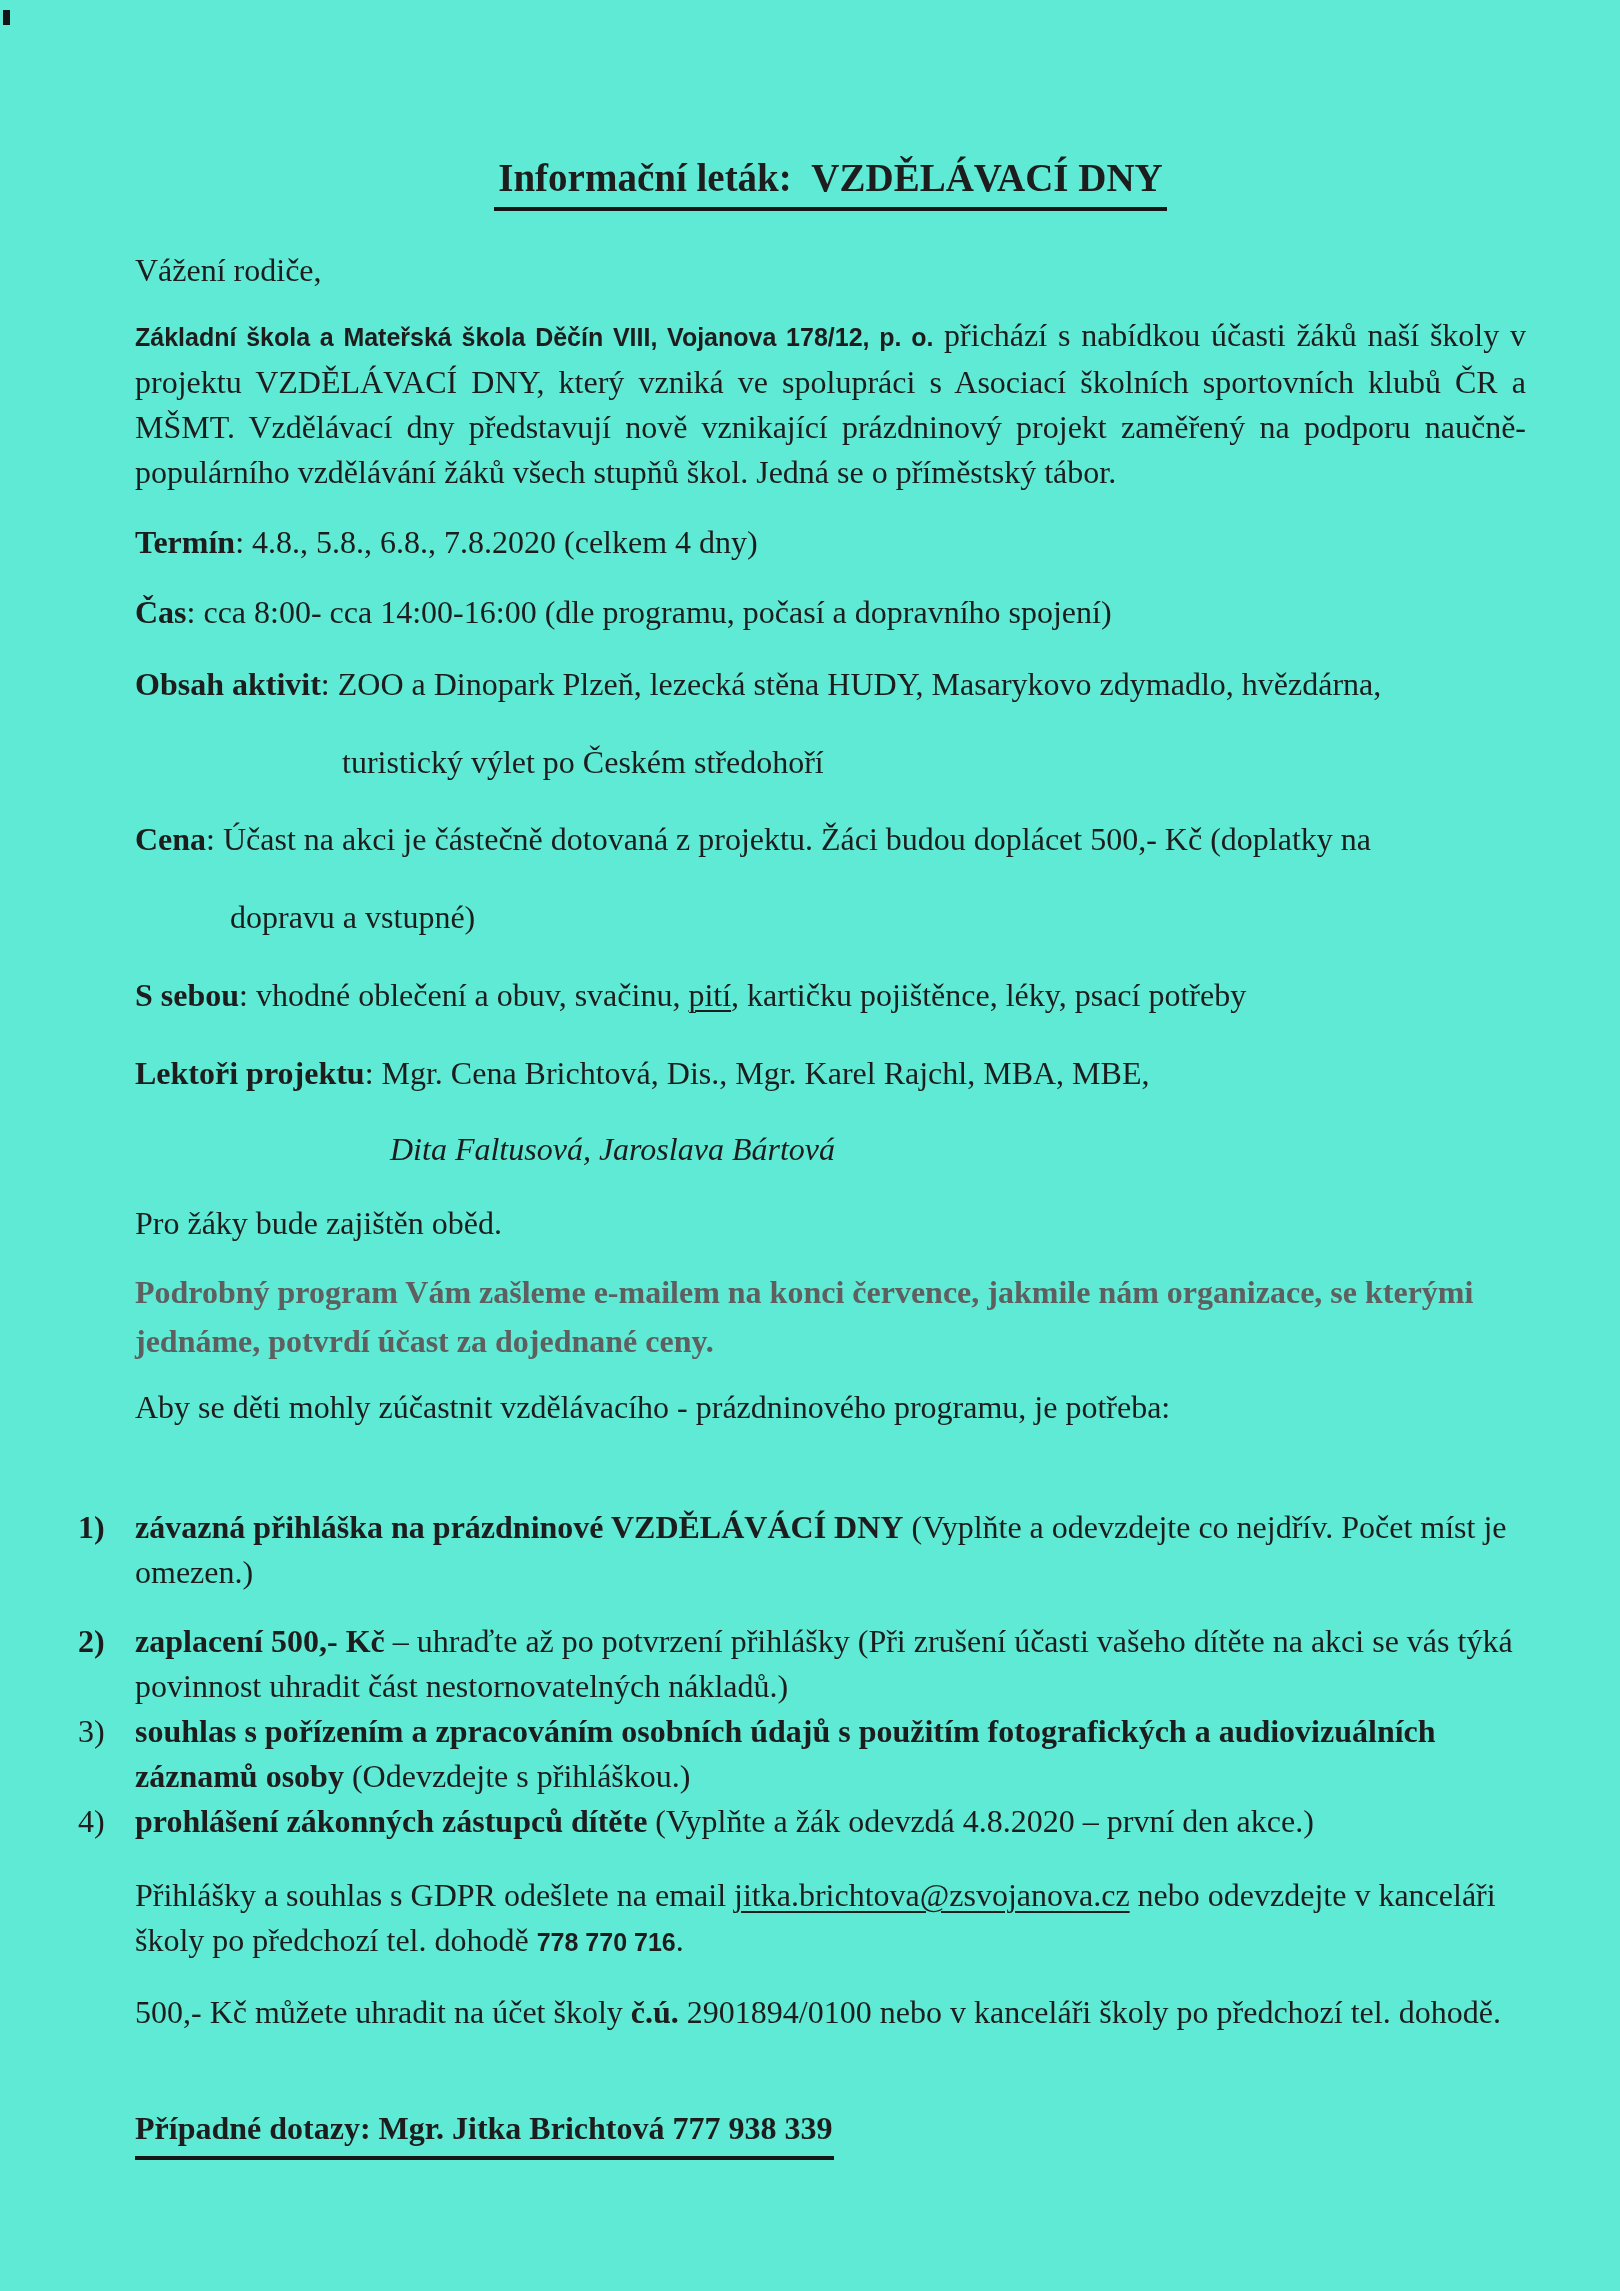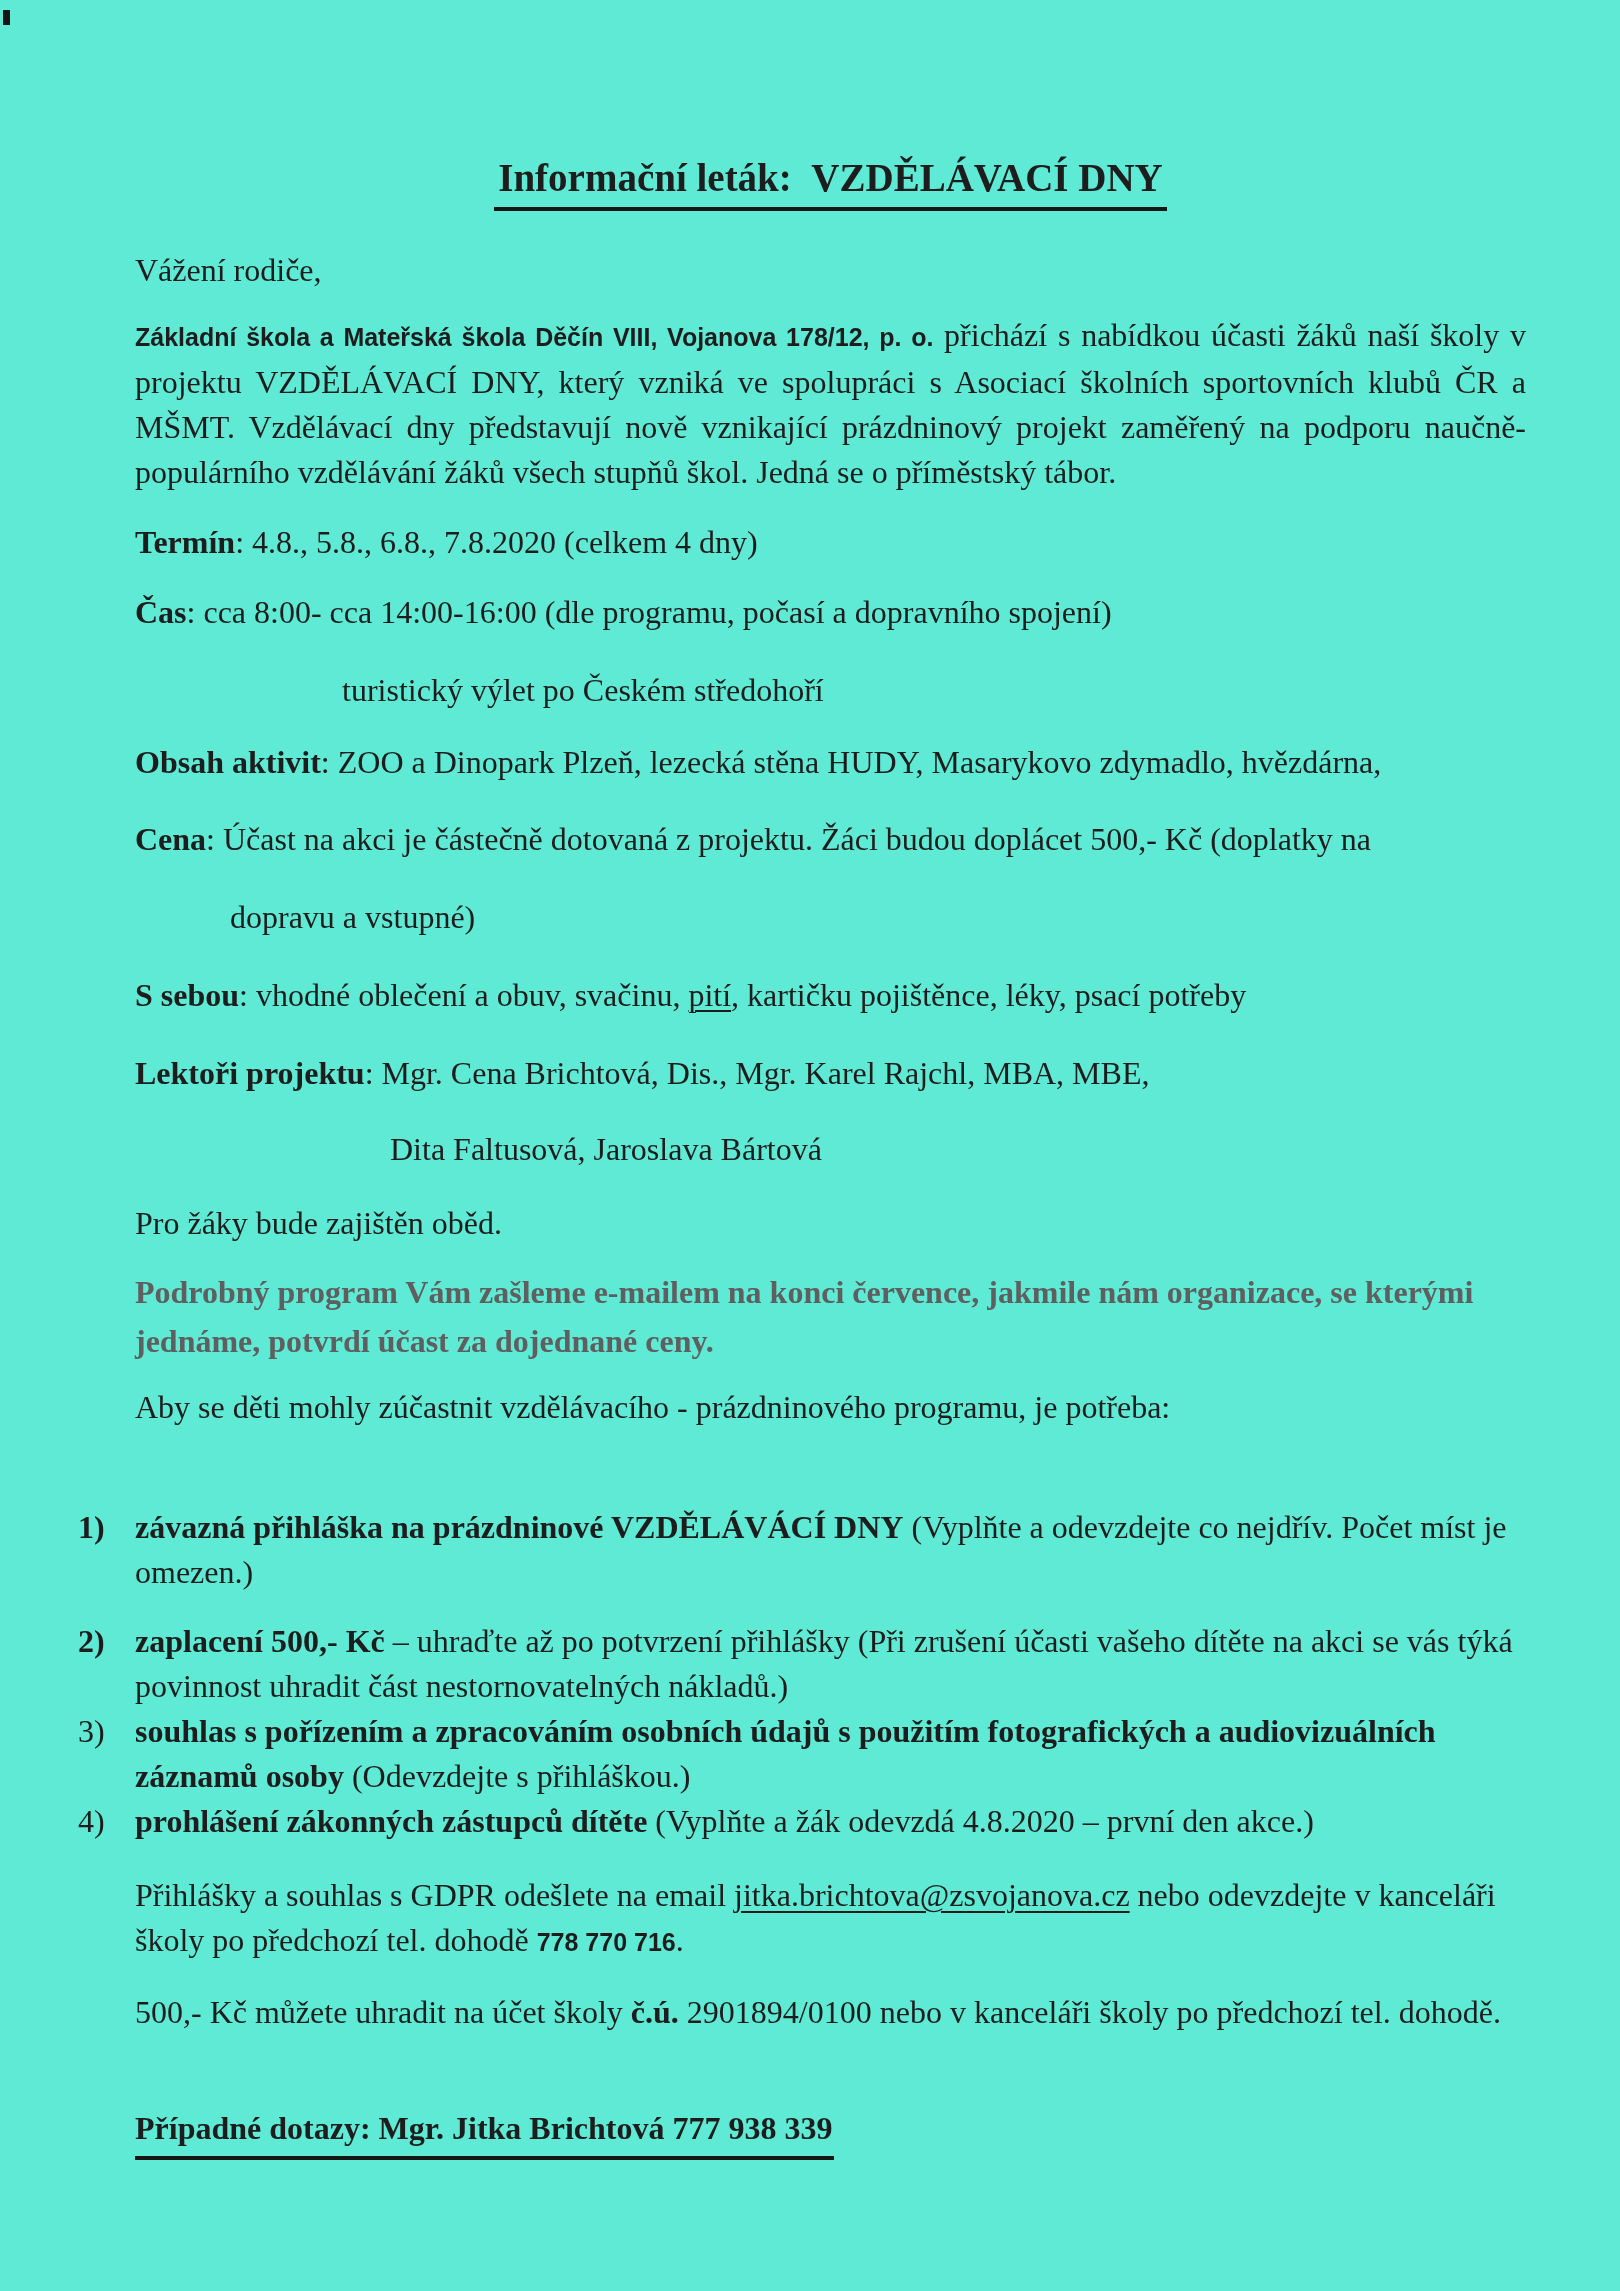--- a/index.html
+++ b/index.html
@@ -28,21 +28,21 @@
   }
   .salutation{margin-top:37px;}
   .intro{margin-top:20.6px;text-align:justify;}
   .sansb{font-family:"Liberation Sans","DejaVu Sans",sans-serif;font-weight:bold;font-size:25px;}
   .b{font-weight:bold;}
   .row{margin-top:25.5px;white-space:nowrap;}
   .mt25{margin-top:24.5px;} .mt26{margin-top:25.5px;} .mt27{margin-top:26.5px;}
   .mt33{margin-top:32px;} .mt34{margin-top:33px;} .mt32{margin-top:31px;} .mt30{margin-top:29px;}
   .ind-tur{margin-left:207px;}
   .ind-dop{margin-left:95px;}
-  .ind-dita{margin-left:255px;}
+  .ind-dita{margin-left:255px;font-style:italic;}
   .note{margin-top:22.5px;color:#5f5f5f;font-weight:bold;line-height:49px;text-align:left;}
   .req{margin-top:18.6px;white-space:nowrap;}
   .list{margin-top:75px;}
   .item{display:flex;margin-left:-57px;text-align:left;}
   .item .num{flex:0 0 57px;}
   .item .num.nb{font-weight:bold;}
   .item .itext{flex:1 1 auto;}
   .item-gap{margin-bottom:23.5px;}
   .docs{margin-top:19.6px;white-space:nowrap;}
   .gdpr{margin-top:29px;}
@@ -64,23 +64,23 @@
   </div>
 
   <div class="salutation">Vážení rodiče,</div>
 
   <div class="intro"><span class="sansb">Základní škola a Mateřská škola Děčín VIII, Vojanova 178/12, p. o.</span><span> přichází s nabídkou účasti žáků naší školy v projektu VZDĚLÁVACÍ DNY, který vzniká ve spolupráci s Asociací školních sportovních klubů ČR a MŠMT. Vzdělávací dny představují nově vznikající prázdninový projekt zaměřený na podporu naučně-populárního vzdělávání žáků všech stupňů škol. Jedná se o příměstský tábor.</span></div>
 
   <div class="row mt25"><span class="b">Termín</span><span>: 4.8., 5.8., 6.8., 7.8.2020 (celkem 4 dny)</span></div>
 
   <div class="row mt26"><span class="b">Čas</span><span>: cca 8:00- cca 14:00-16:00 (dle programu, počasí a dopravního spojení)</span></div>
 
+  <div class="row mt27"><span class="b">Obsah aktivit</span><span>: ZOO a Dinopark Plzeň, lezecká stěna HUDY, Masarykovo zdymadlo, hvězdárna,</span></div>
+
   <div class="row mt34 ind-tur">turistický výlet po Českém středohoří</div>
-
-  <div class="row mt27"><span class="b">Obsah aktivit</span><span>: ZOO a Dinopark Plzeň, lezecká stěna HUDY, Masarykovo zdymadlo, hvězdárna,</span></div>
 
   <div class="row mt33"><span class="b">Cena</span><span>: Účast na akci je částečně dotovaná z projektu. Žáci budou doplácet 500,- Kč (doplatky na</span></div>
 
   <div class="row mt34 ind-dop">dopravu a vstupné)</div>
 
   <div class="row mt34"><span class="b">S sebou</span><span>: vhodné oblečení a obuv, svačinu, </span><span class="ul">pití</span><span>, kartičku pojištěnce, léky, psací potřeby</span></div>
 
   <div class="row mt34"><span class="b">Lektoři projektu</span><span>: Mgr. Cena Brichtová, Dis., Mgr. Karel Rajchl, MBA, MBE,</span></div>
 
   <div class="row mt32 ind-dita">Dita Faltusová, Jaroslava Bártová</div>

